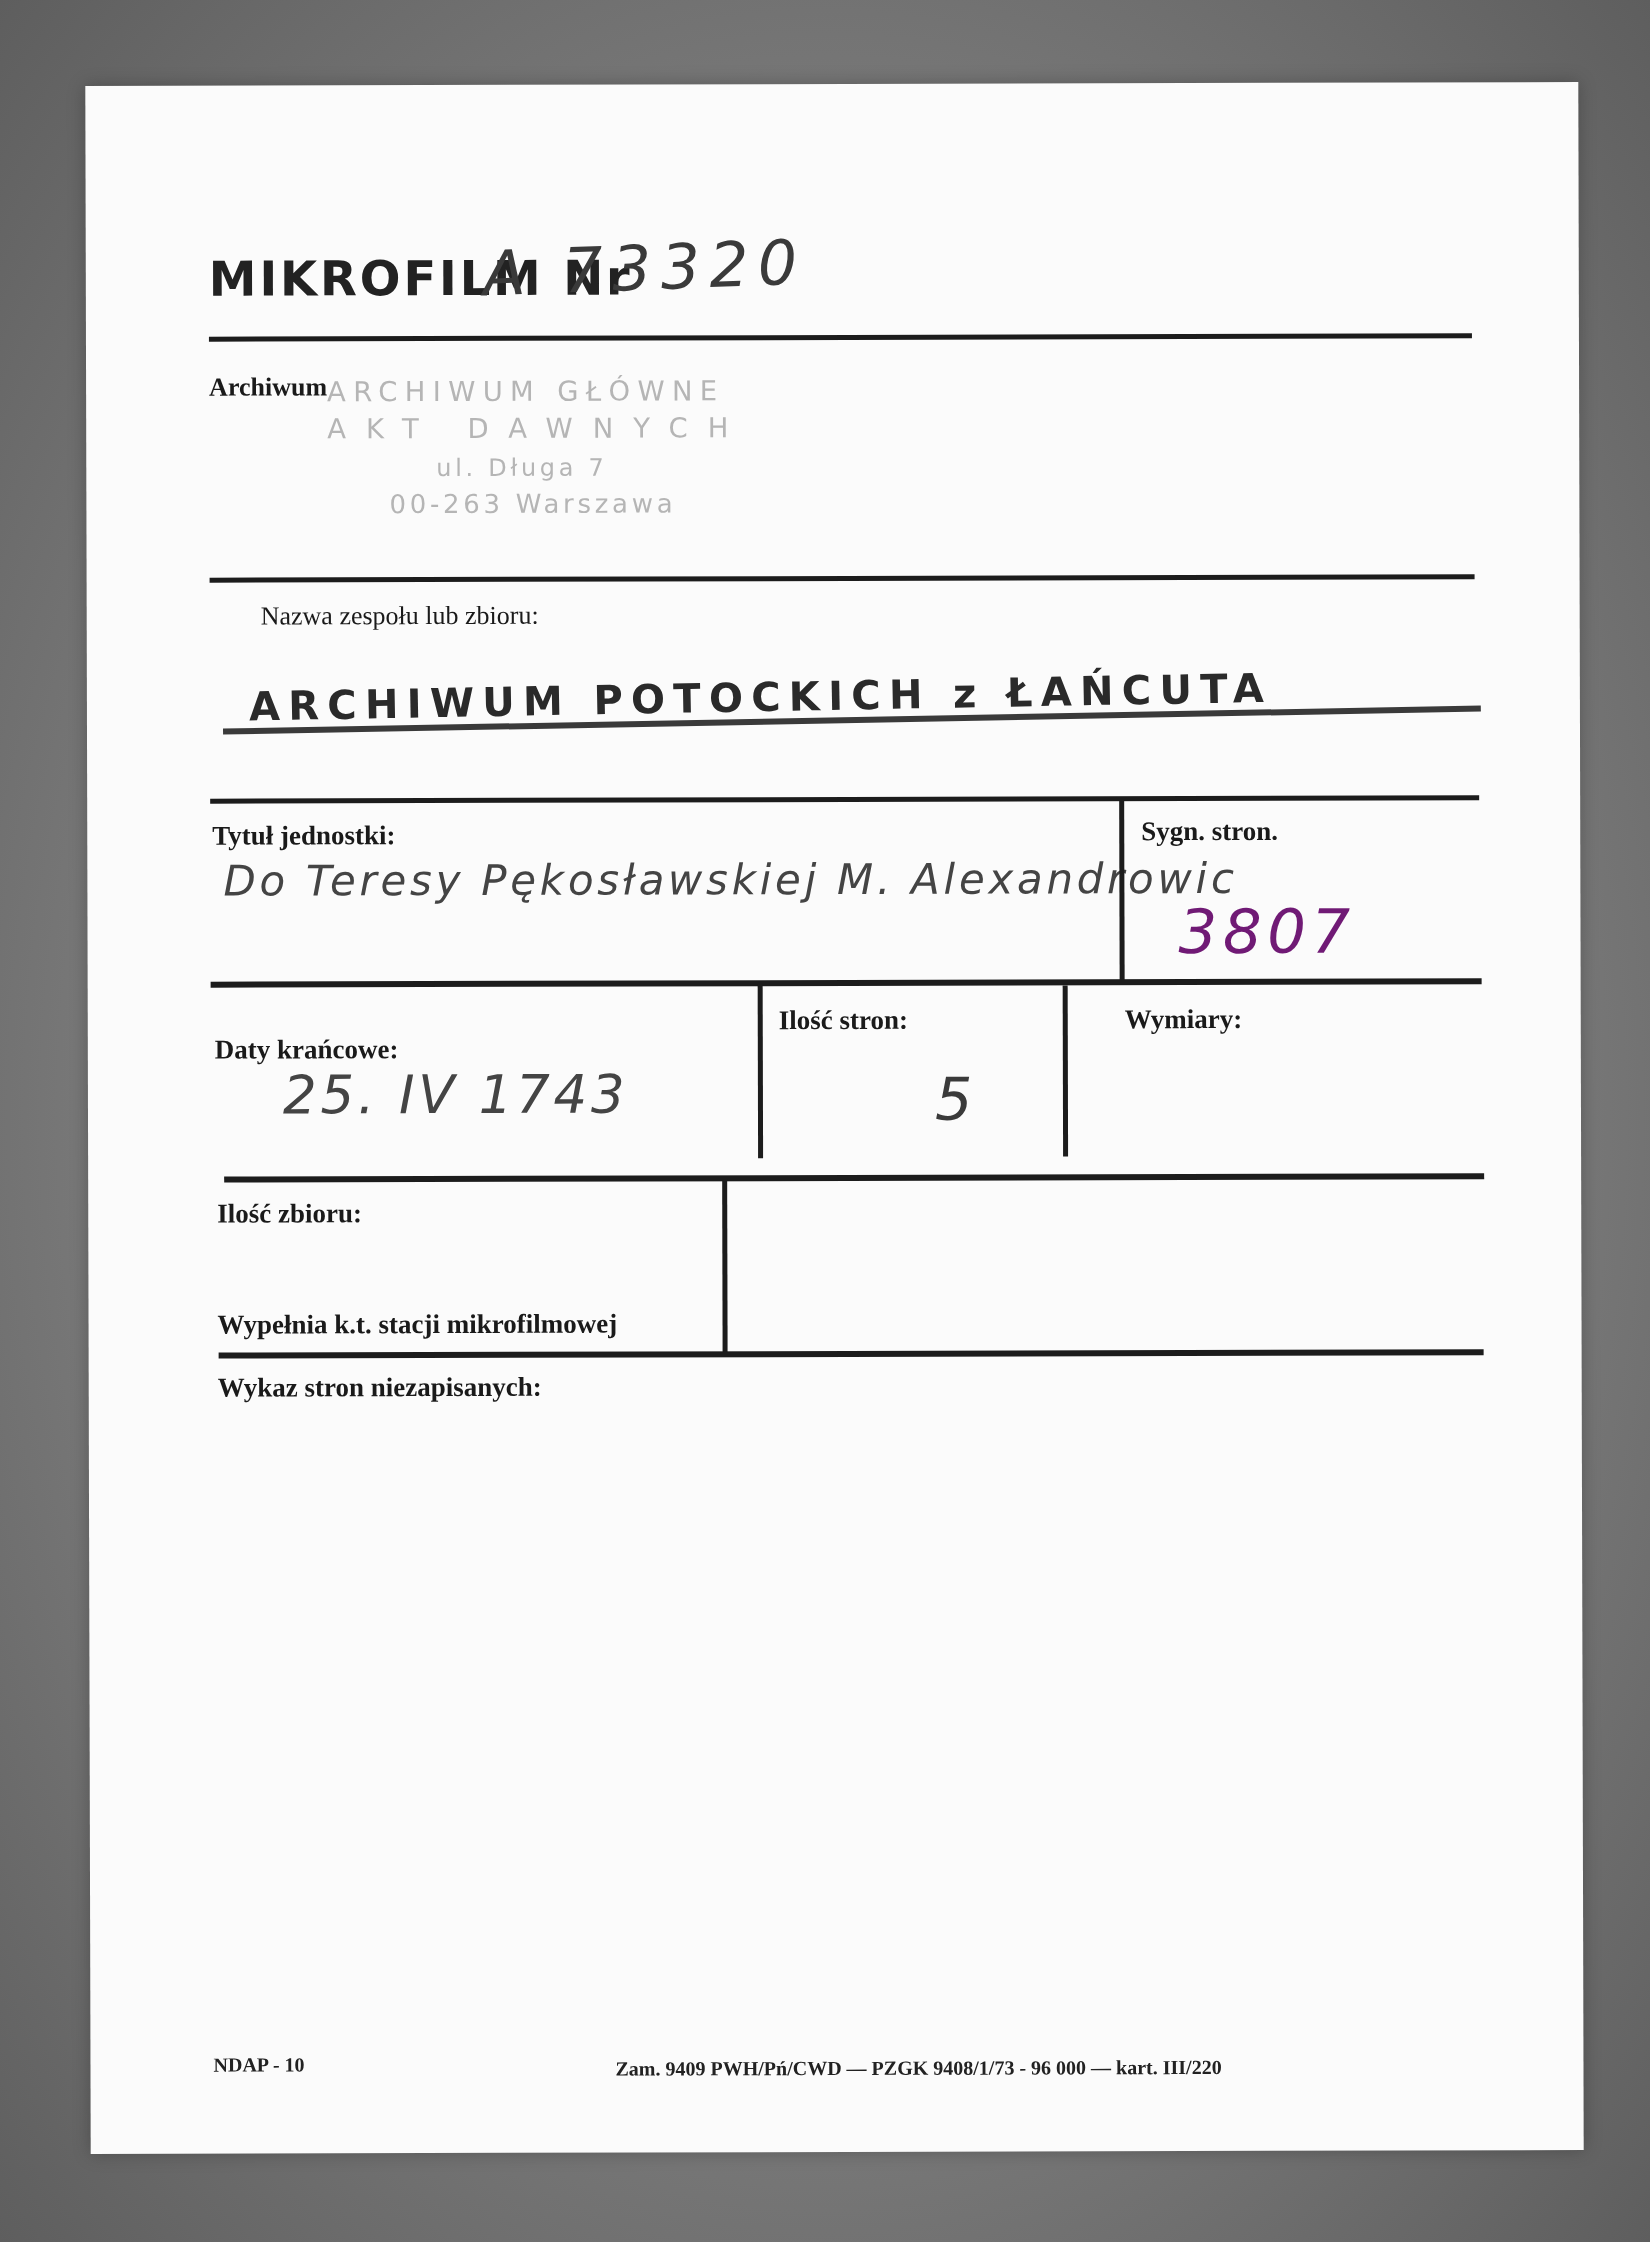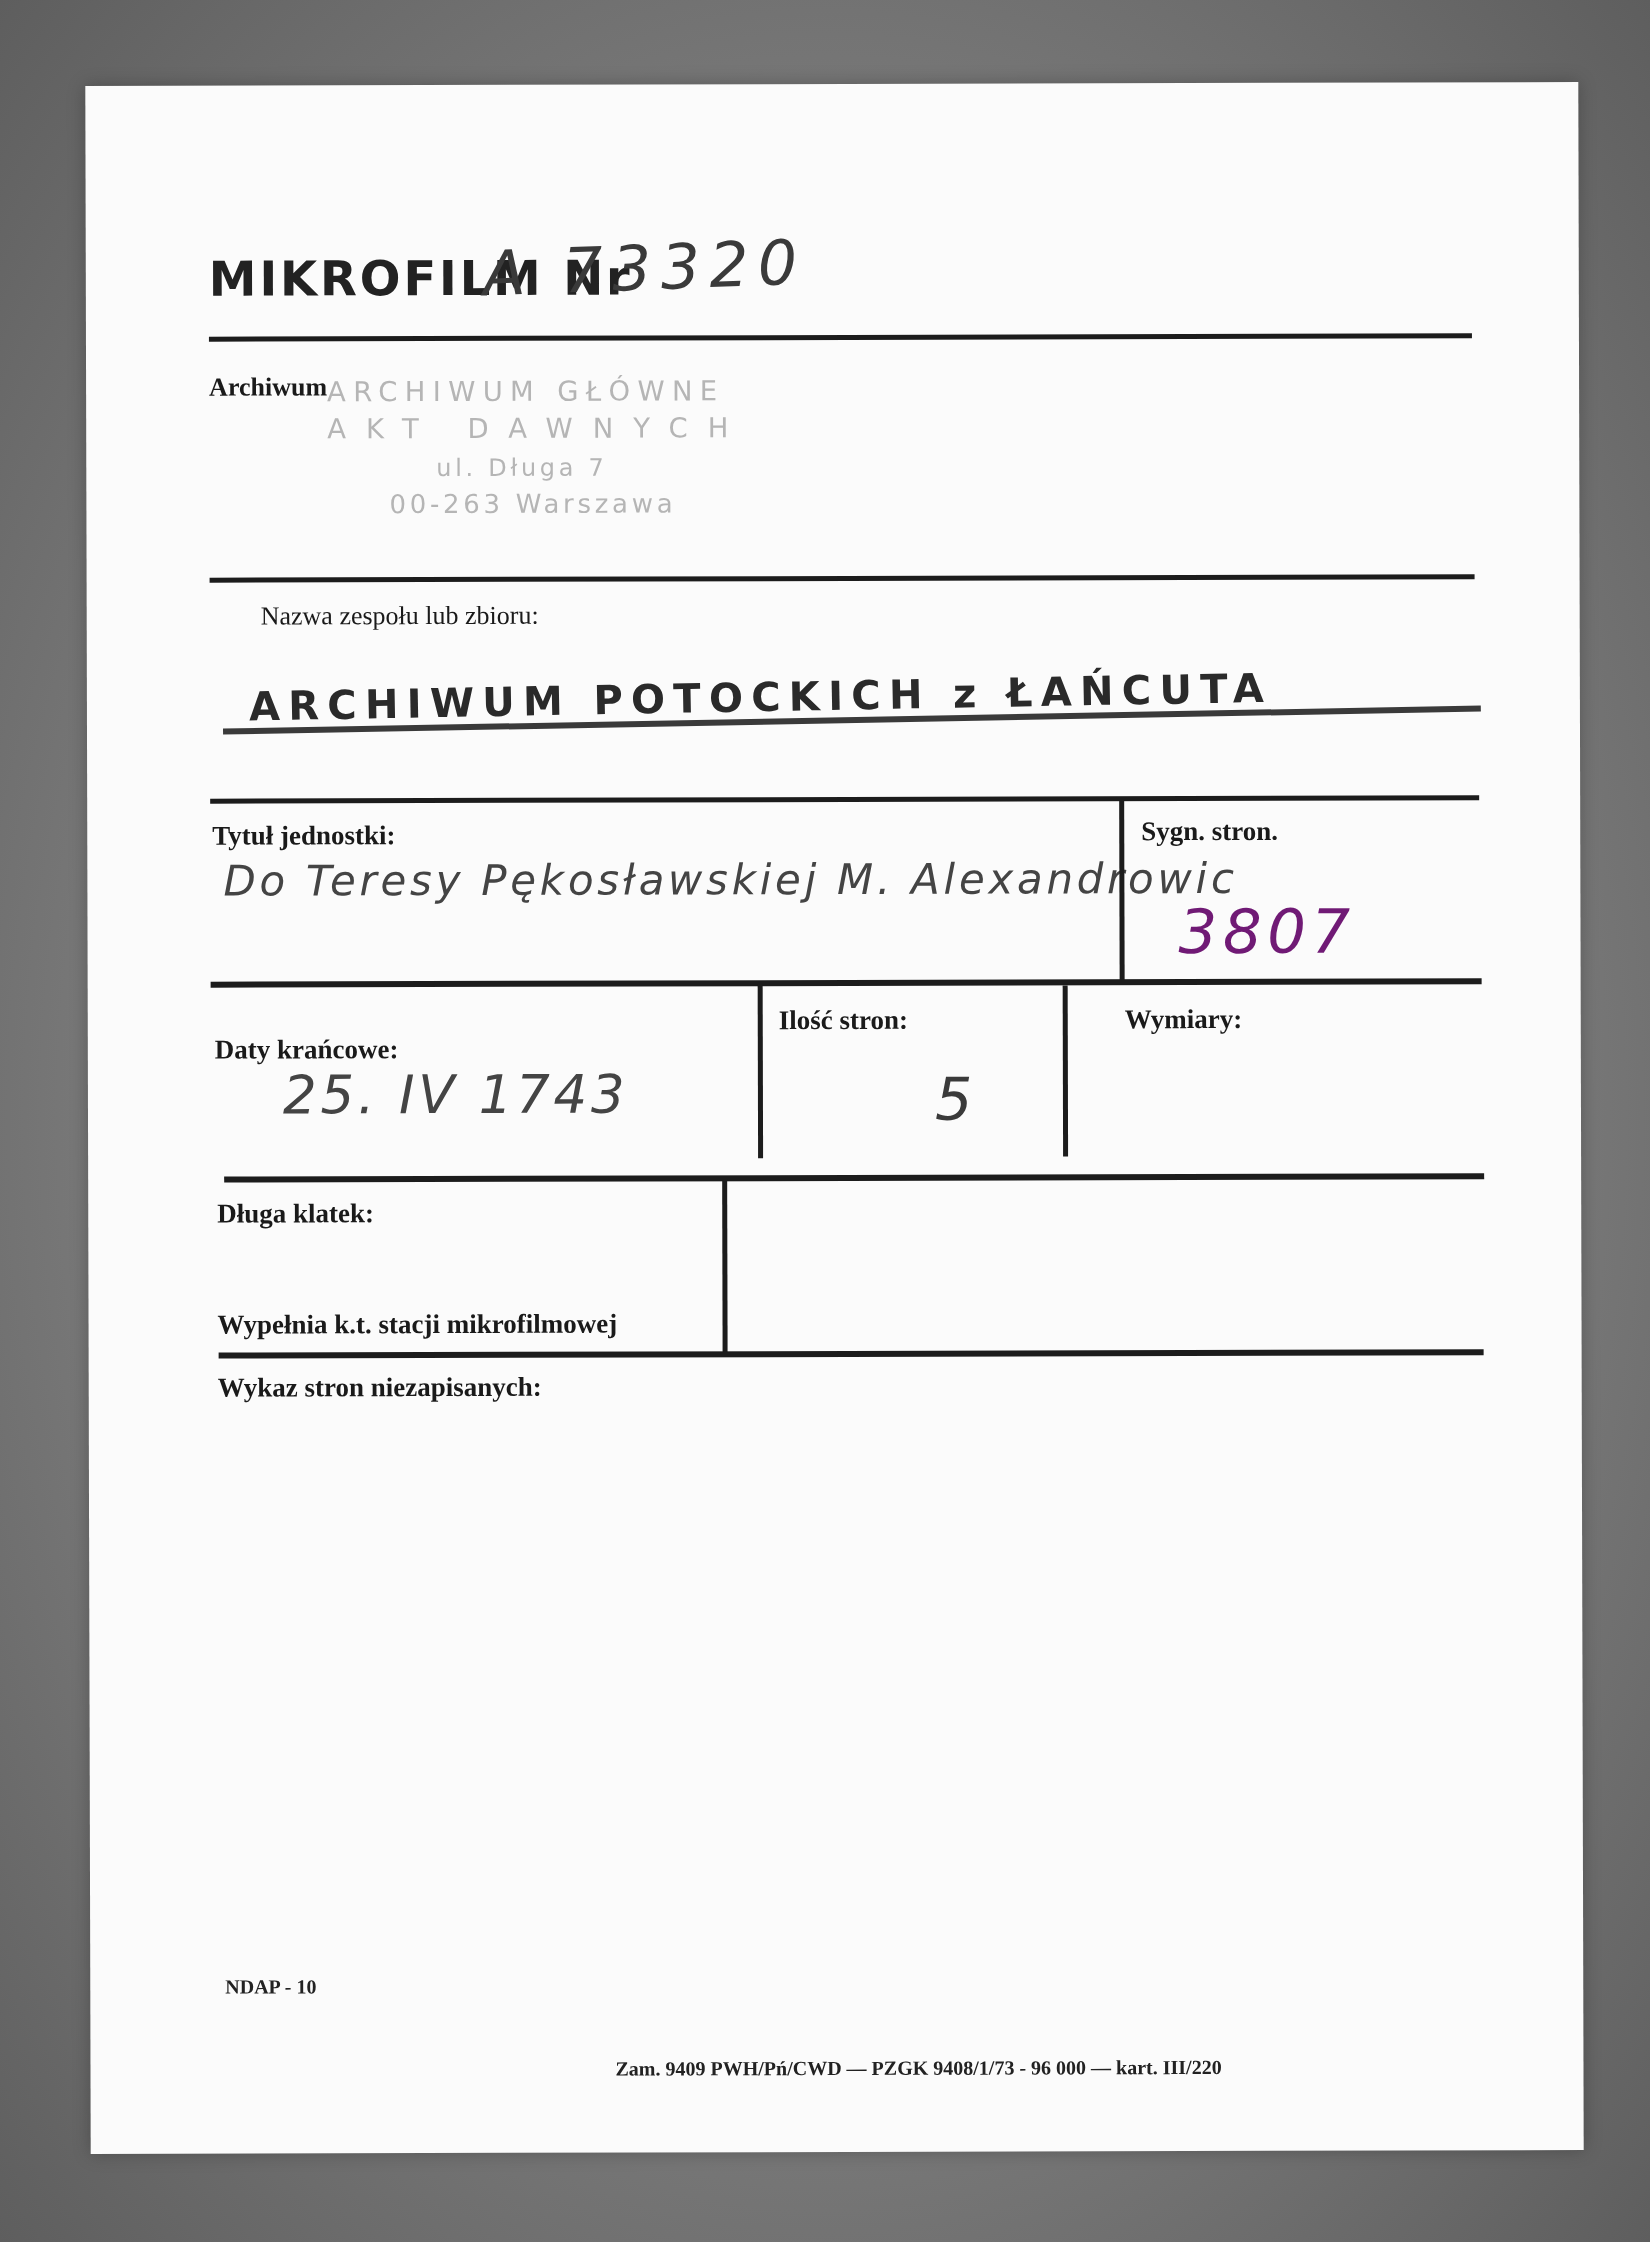--- a/index.html
+++ b/index.html
@@ -76,25 +76,25 @@
   <div class="abs label" style="left:127px; top:923px;margin-top:26px;">Daty krańcowe:</div>
   <div class="abs hand" style="left:195px; top:979px; font-size:53px; color:#444; letter-spacing:3.7px;">25. IV 1743</div>
   <div class="vline" style="left:670px; top:900px; height:174px;"></div>
   <div class="abs label" style="left:691px; top:921px;">Ilość stron:</div>
   <div class="abs hand" style="left:847px; top:981px; font-size:59px; color:#3a3a3a;">5</div>
   <div class="vline" style="left:975px; top:902px; height:171px;"></div>
   <div class="abs label" style="left:997px; top:921px;margin-left:40px;">Wymiary:</div>
   <div class="abs" style="left:997px; top:973px;"></div>
   <div class="hline" style="left:136px; top:1091px; width:1260px; height:5.5px;"></div>
 
-  <div class="abs label" style="left:129px; top:1113px;">Długa klatek:</div>
+  <div class="abs label" style="left:129px; top:1113px;">Ilość zbioru:</div>
   <div class="abs label" style="left:129px; top:1224px;">Wypełnia k.t. stacji mikrofilmowej</div>
   <div class="vline" style="left:634px; top:1095px; height:173px;"></div>
   <div class="abs" style="left:661px; top:1120px;"></div>
   <div class="hline" style="left:130px; top:1267px; width:1265px; height:5.5px;"></div>
 
   <div class="abs label" style="left:129px; top:1287px;">Wykaz stron niezapisanych:</div>
   <div class="abs" style="left:129px; top:1332px;"></div>
 
-  <div class="abs footer" style="left:123px; top:1890px;margin-left:12px;">NDAP - 10</div>
+  <div class="abs footer" style="left:123px; top:1968px;">NDAP - 10</div>
   <div class="abs footer" style="left:525px; top:1973px;">Zam. 9409 PWH/Pń/CWD — PZGK 9408/1/73 - 96 000 — kart. III/220</div>
 </div>
 
 
 </body></html>

